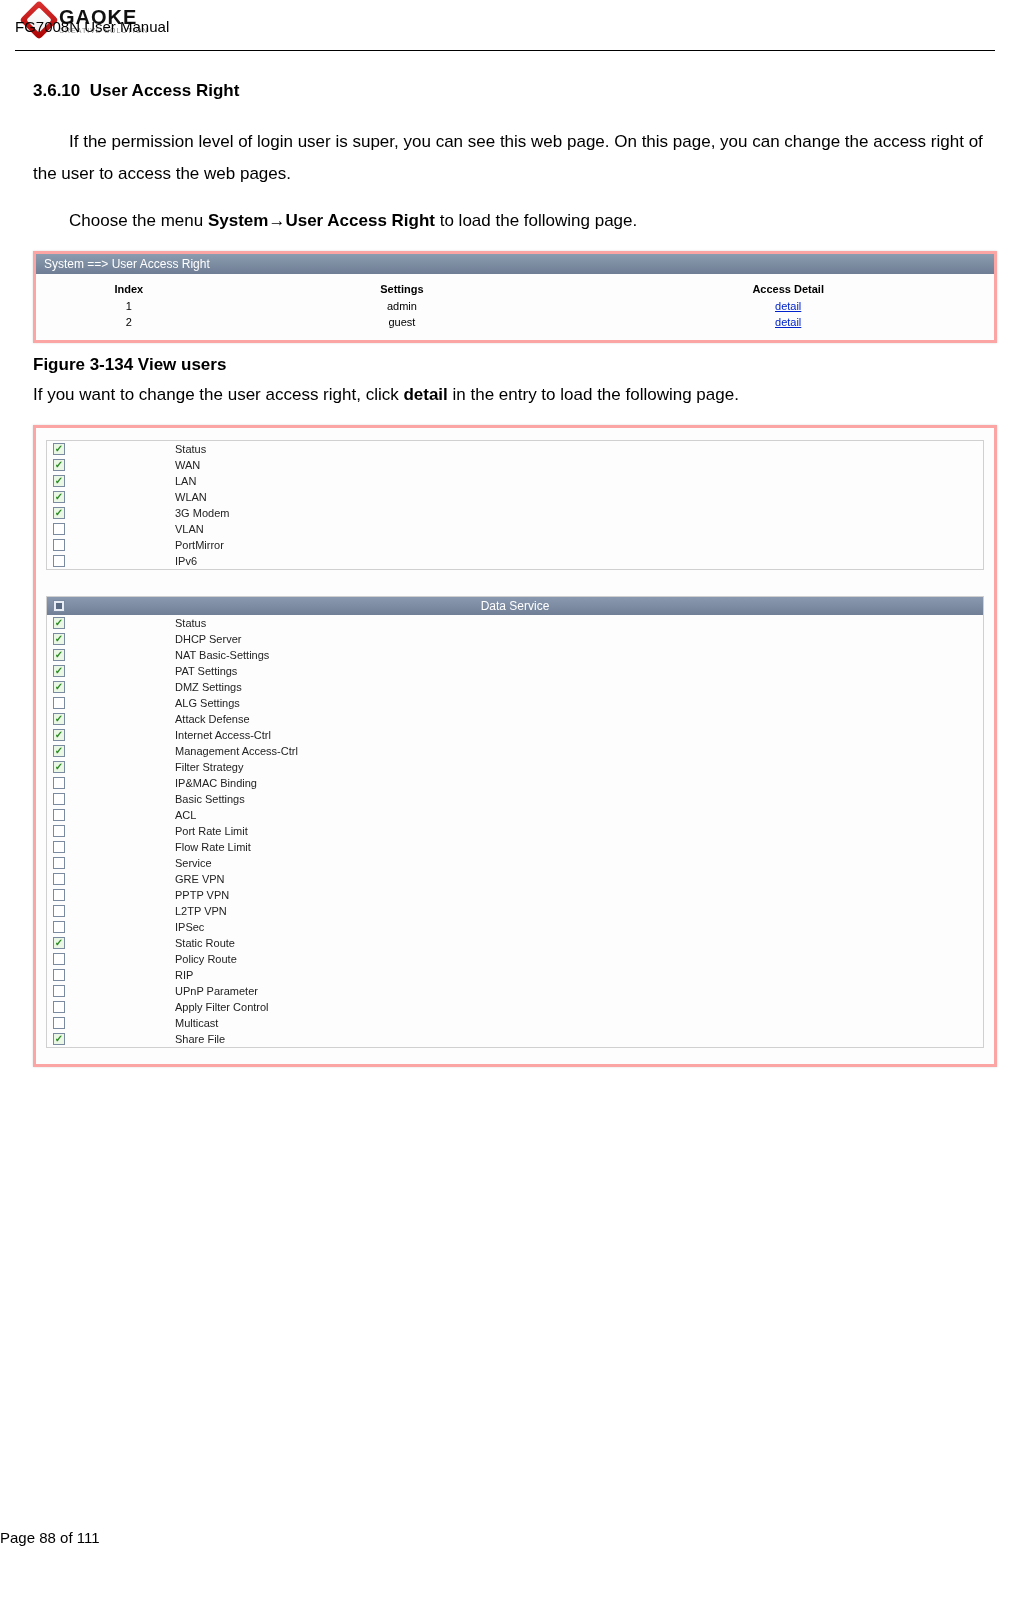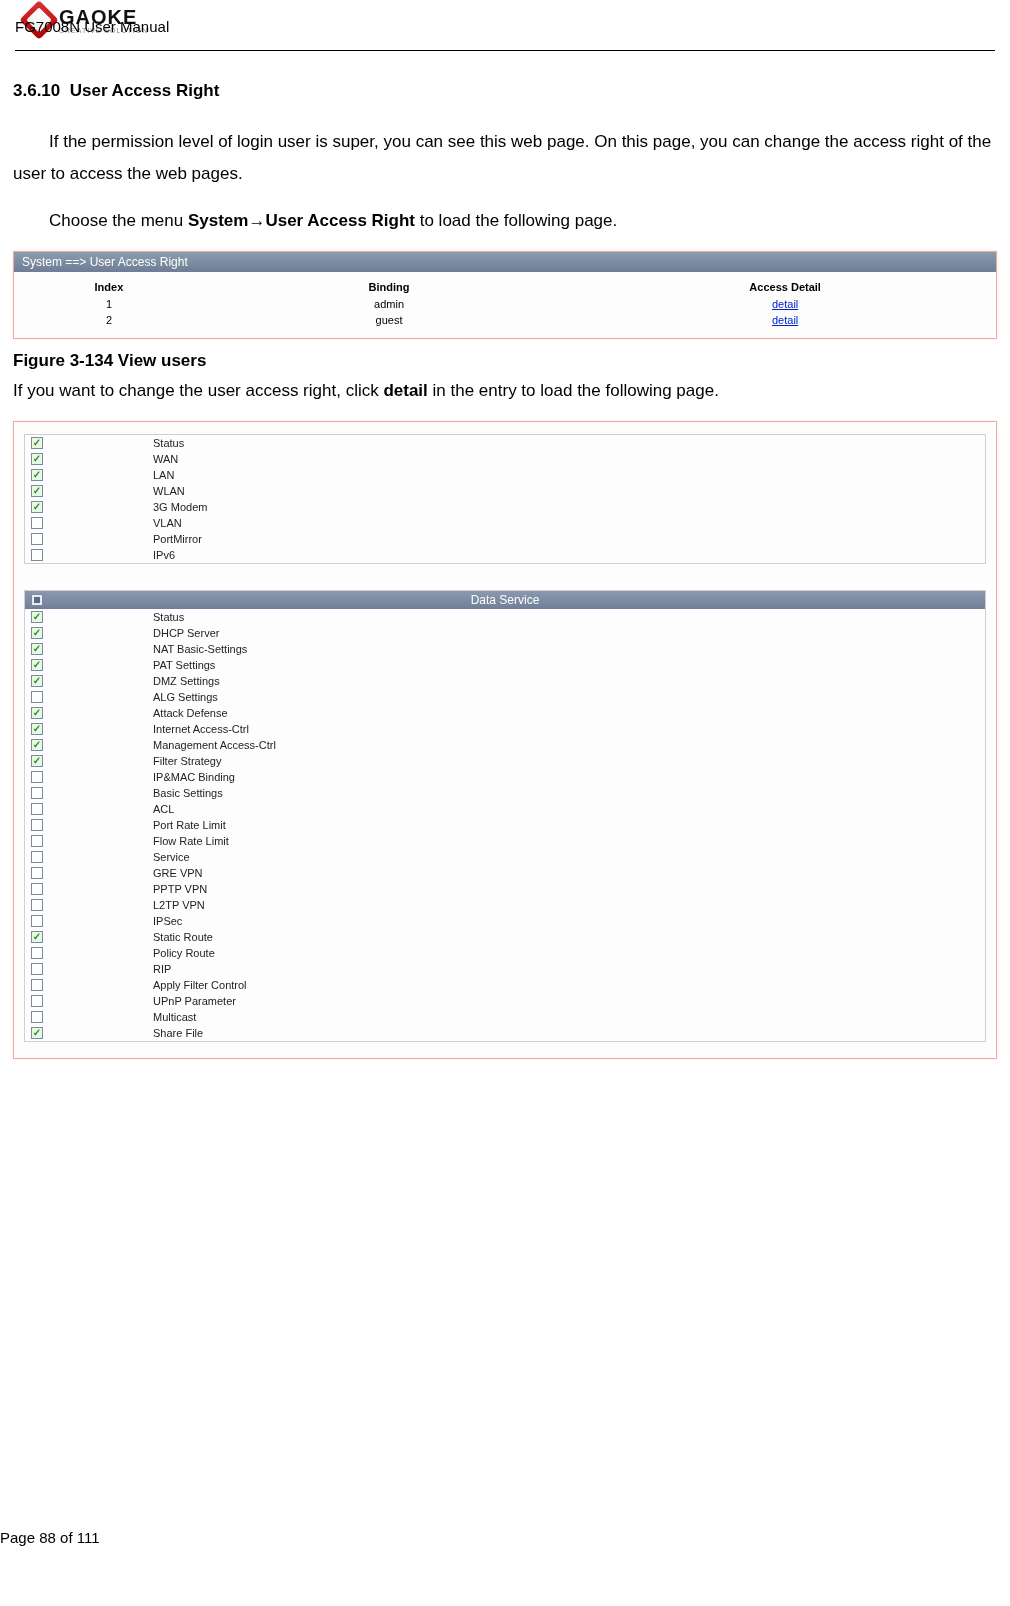--- a/index.html
+++ b/index.html
@@ -61,35 +61,36 @@
     color:#111;
     font-weight:900;
   }
   .logo-text .small {
     font-size: 7px;
     letter-spacing: 1px;
     color:#888;
   }
   .body-inner {
     padding: 20px 8px 16px 8px;
+    margin-left: 20px;
   }
   h3.section-heading {
     font-size: 17px;
     margin: 10px 0 25px 0;
   }
   .body-text {
     font-size: 17px;
     line-height: 1.9;
     margin: 0 0 14px 0;
   }
   .indent { text-indent: 36px; }
   .nav-path-b { font-weight: bold; }
   
   .panel {
-    border:1px solid #fca5a5;
+    border:3px solid #fca5a5;
     background:#fdfdfd;
     margin:4px 0 12px 0;
     font-family: Verdana, Tahoma, sans-serif;
     font-size:11px;
     box-shadow: 0 0 2px rgba(0,0,0,.15);
   }
   .panel .crumb {
     background: linear-gradient(#8b9bb0,#6e7d93);
     color:#fff;
     padding:3px 8px;
@@ -203,21 +204,21 @@
       <span>Choose the menu </span><span class="nav-path-b">System→User Access Right</span><span> to load the following page.</span>
     </p>
 
     <div class="panel">
       <div class="crumb">System ==&gt; User Access Right</div>
       <div class="inner-pad">
         <table class="usr-table">
           <tbody>
               <tr>
             <th class="c1">Index</th>
-            <th class="c2">Binding</th>
+            <th class="c2">Settings</th>
             <th class="c3">Access Detail</th>
           </tr>
           <tr>
             <td>1</td>
             <td>admin</td>
             <td><a href="#" class="detail-link">detail</a></td>
           </tr>
           <tr>
             <td>2</td>
             <td>guest</td>
@@ -360,25 +361,25 @@
             <div class="chk-row">
               <span class="chk-box"></span>
               <span>Policy Route</span>
             </div>
             <div class="chk-row">
               <span class="chk-box"></span>
               <span>RIP</span>
             </div>
             <div class="chk-row">
               <span class="chk-box"></span>
+              <span>UPnP Parameter</span>
+            </div>
+            <div class="chk-row">
+              <span class="chk-box"></span>
               <span>Apply Filter Control</span>
-            </div>
-            <div class="chk-row">
-              <span class="chk-box"></span>
-              <span>UPnP Parameter</span>
             </div>
             <div class="chk-row">
               <span class="chk-box"></span>
               <span>Multicast</span>
             </div>
             <div class="chk-row">
               <span class="chk-box checked"></span>
               <span>Share File</span>
             </div>
           </div>

